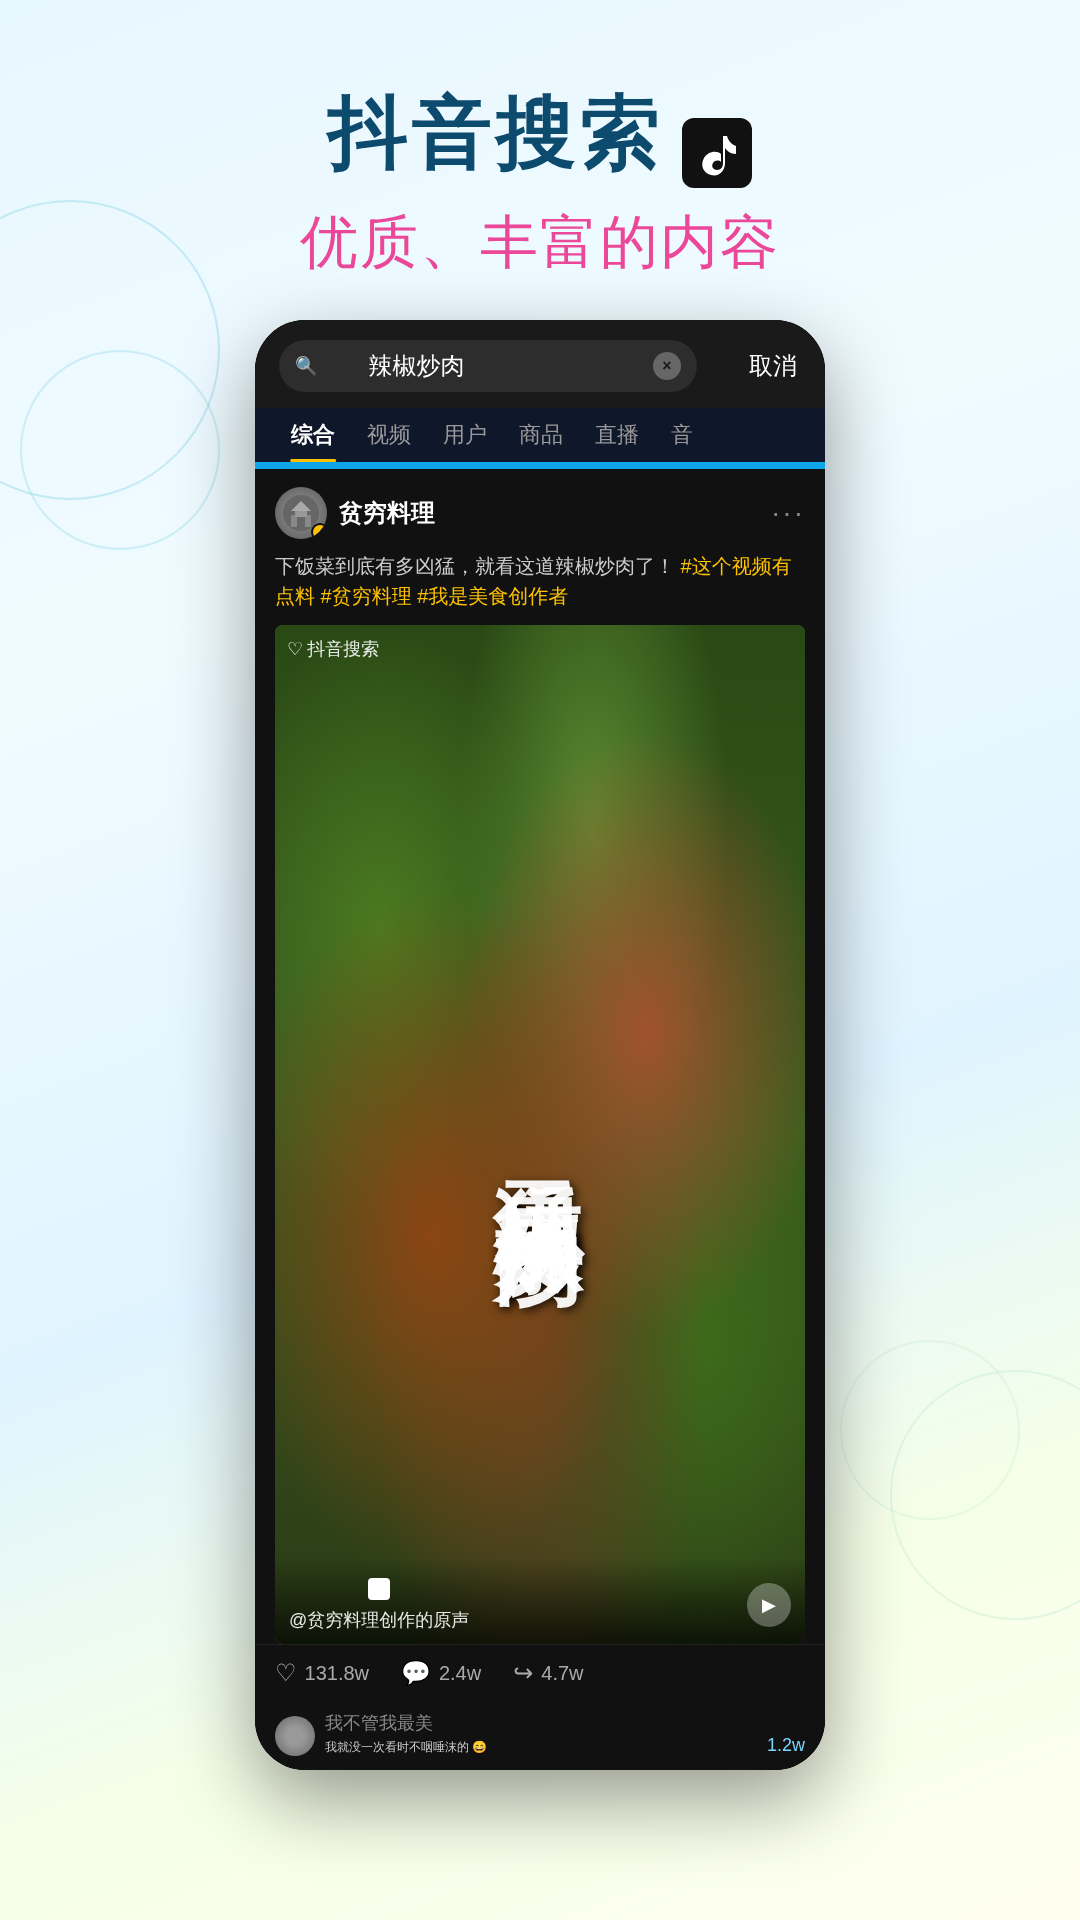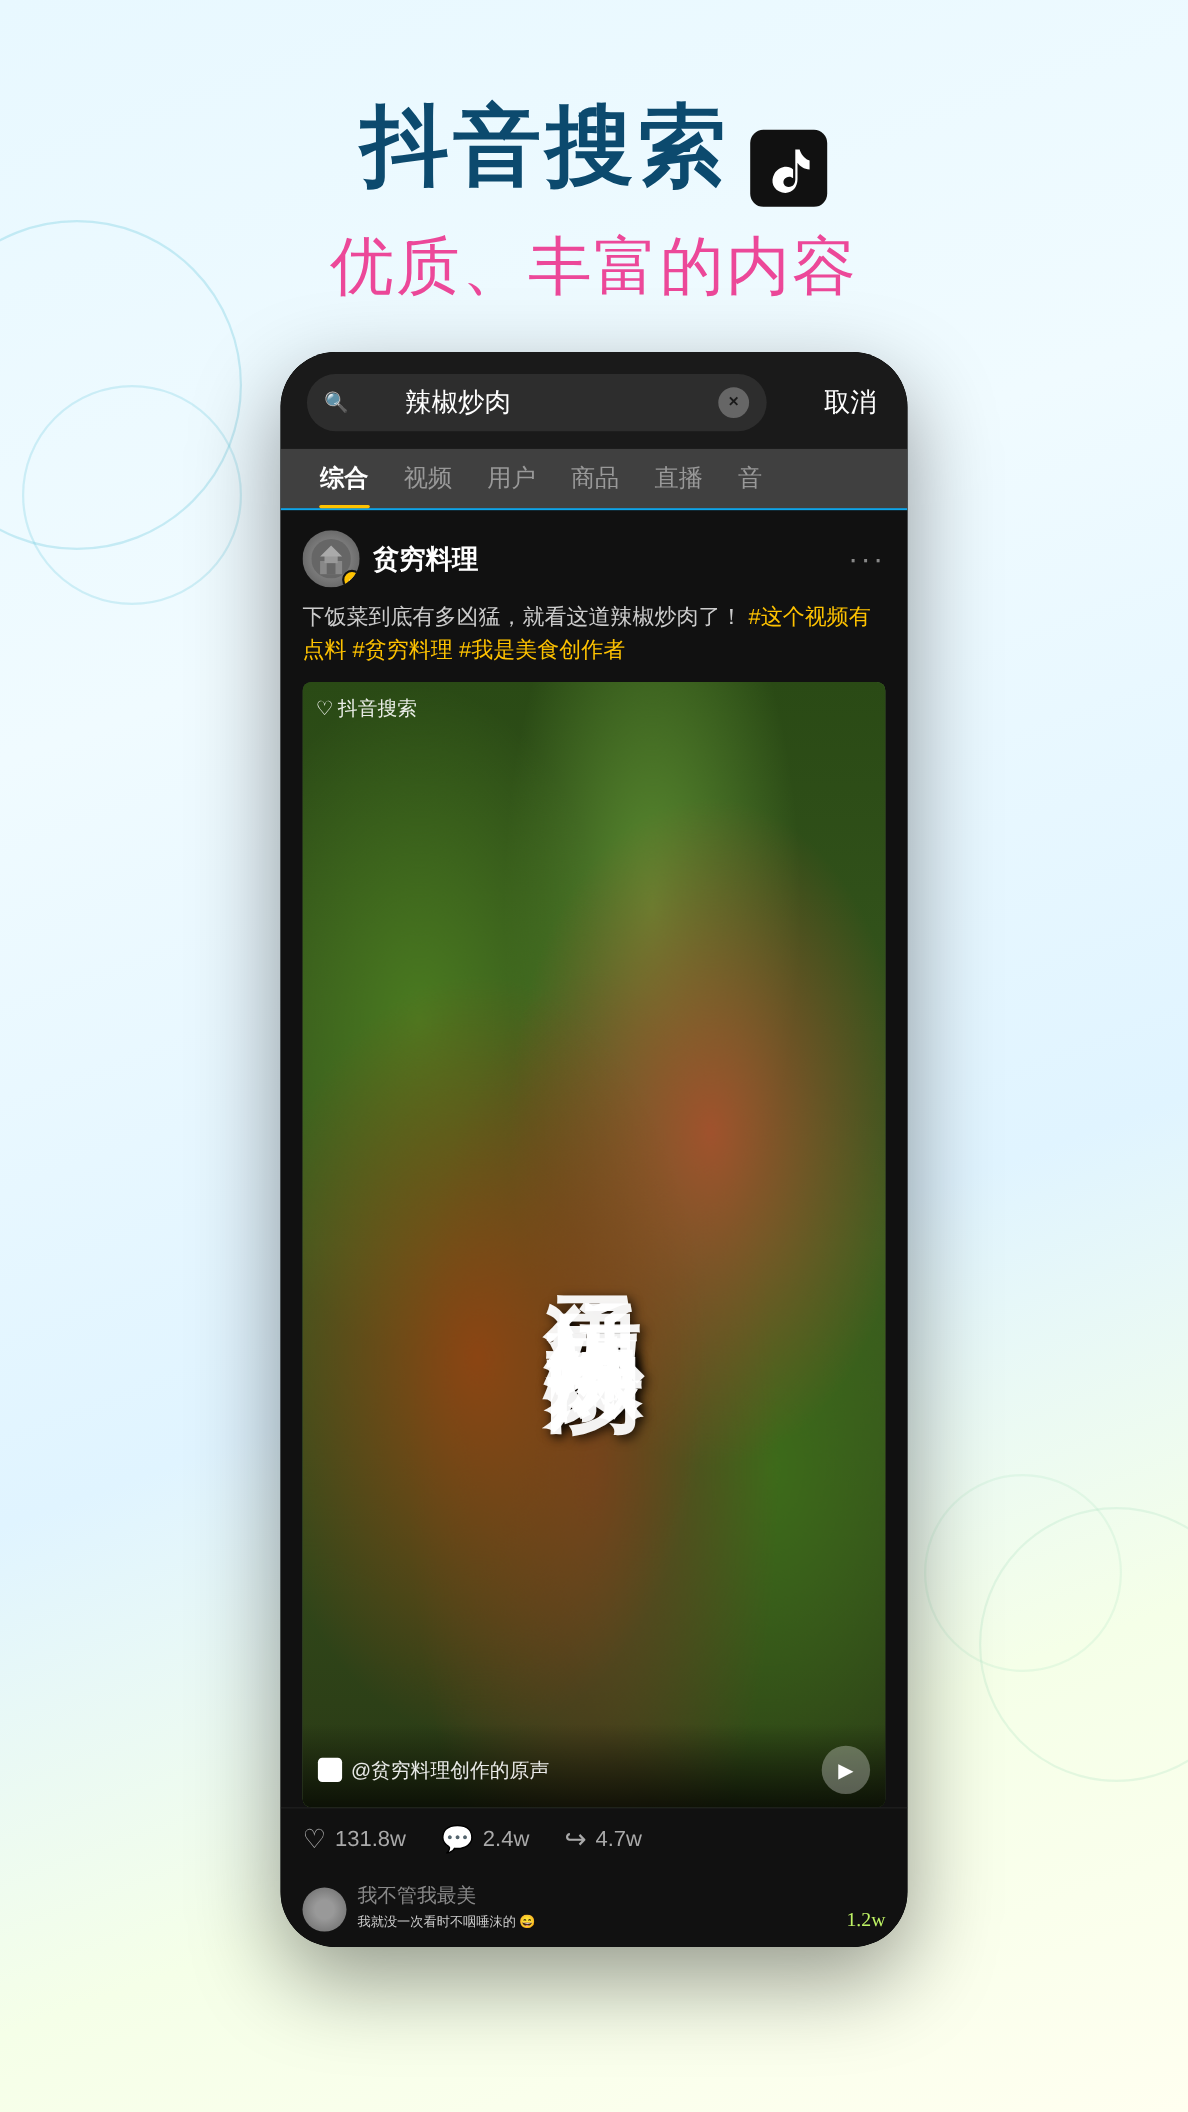--- a/index.html
+++ b/index.html
@@ -172,24 +172,24 @@
     .cancel-btn {
       color: #fff;
       font-size: 24px;
       white-space: nowrap;
       padding: 0 4px;
       margin-left: 36px;
     }
 
     
     .tabs-area {
-      background: #404040;
+      background: #0f172a;
       display: flex;
       padding: 0 20px;
-      border-bottom: 2px solid #0ea5e9;
+      border-bottom: 7px solid #0ea5e9;
       flex-shrink: 0;
     }
 
     .tab-item {
       padding: 12px 16px;
       color: #999;
       font-size: 22px;
       white-space: nowrap;
       position: relative;
     }
@@ -376,20 +376,21 @@
       align-items: center;
       justify-content: space-between;
     }
 
     .audio-info {
       display: flex;
       align-items: center;
       gap: 8px;
       color: rgba(255,255,255,0.9);
       font-size: 18px;
+      flex-direction: column;
     }
 
     .tiktok-icon-small {
       width: 22px;
       height: 22px;
       background: #fff;
       border-radius: 4px;
       display: flex;
       align-items: center;
       justify-content: center;
@@ -458,24 +459,23 @@
       margin-bottom: 4px;
     }
 
     .comment-text {
       color: #ccc;
       font-size: 12px;
       line-height: 1.4;
     }
 
     .comment-count {
-      color: #bef264;
+      color: #7dd3fc;
       font-size: 18px;
       white-space: nowrap;
-      font-family: Liberation Serif, serif;
     }
   </style>
 </head>
 <body>
 
 <div class="bg-circle-1"></div>
 <div class="bg-circle-2"></div>
 <div class="bg-circle-3"></div>
 <div class="bg-circle-4"></div>
 

